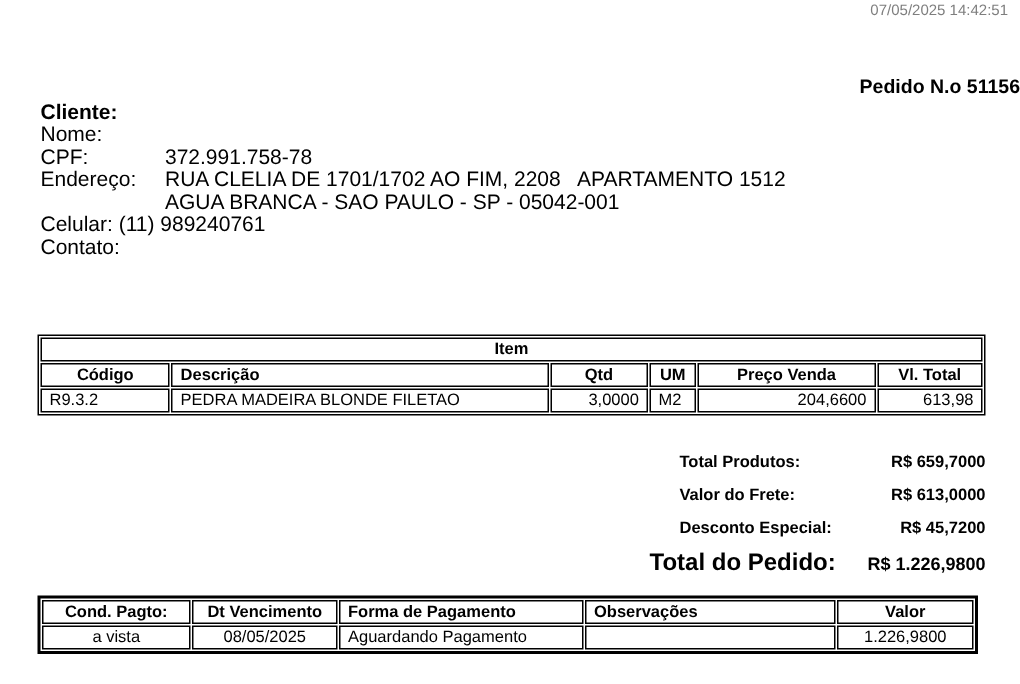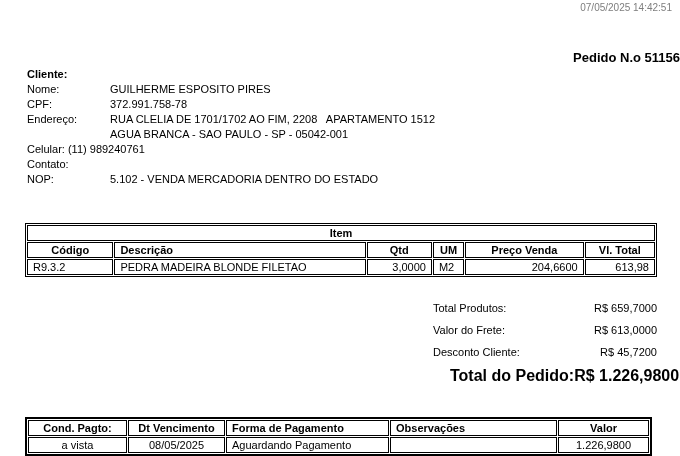--- a/index.html
+++ b/index.html
@@ -10,89 +10,84 @@
   }
   [data-bind]{white-space:pre;}
   .timestamp{
     position:absolute;top:2px;right:8px;
     font-size:10px;color:#7e7e7e;
   }
   .title{
     position:absolute;top:29px;left:0;right:0;
     text-align:right;font-size:13px;font-weight:bold;margin-top:21px;
   }
-  .customer{position:absolute;top:67px;left:27px;font-size:11px;}
+  .customer{position:absolute;top:67px;left:27px;font-size:14px;}
   .cust-row{display:flex;line-height:15px;}
   .cust-label{width:83px;flex:0 0 83px;}
   .cust-row.bold .cust-label,.cust-row.bold .cust-value{font-weight:bold;}
   table{
     border-collapse:separate;border-spacing:1px;
     border:1px solid #000;table-layout:fixed;
     font-size:11px;
   }
   .item-table{position:absolute;top:223px;left:25px;width:632px;}
-  .payment-table{position:absolute;top:417px;left:25px;width:564px;border-width:2px;}
+  .payment-table{position:absolute;top:397px;left:25px;width:564px;border-width:2px;}
   th,td{
     border:1px solid #000;padding:0 5px;height:14px;
     overflow:hidden;font-size:11px;line-height:14px;
   }
   th{font-weight:bold;}
   th.left,td.left{text-align:left;}
   td{text-align:left;}
   td.center{text-align:center;}
   td.right{text-align:right;}
   .section-band{text-align:center;font-weight:bold;}
   .totals{position:absolute;top:301px;left:433px;right:23px;font-size:11px;}
   .tot-row{
     display:flex;justify-content:space-between;align-items:baseline;
-    font-weight:normal;margin-bottom:8px;line-height:14px;
+    font-weight:bold;margin-bottom:8px;line-height:14px;margin-left:20px;
   }
   .grand-row{
     display:flex;justify-content:space-between;align-items:baseline;
     font-weight:bold;margin-top:1px;
   }
-  .grand-label{font-size:16px;margin-left:17px;}
-  .grand-value{font-size:16px;}
+  .grand-label{font-size:16px;}
+  .grand-value{font-size:12px;}
 </style>
 </head>
 <body>
 
 <div class="timestamp" data-bind="meta.timestamp">07/05/2025 14:42:51</div>
 
 <div class="title" data-bind="title">Pedido N.o 51156</div>
 
 <div class="customer">
   <div class="cust-row bold">
     <span class="cust-label" data-bind="customer.rows.0.label">Cliente:</span>
   </div>
   <div class="cust-row">
     <span class="cust-label" data-bind="customer.rows.1.label">Nome:</span>
-    <span class="cust-value" data-bind="customer.rows.1.value">GUILHERME ESPOSITO PIRES</span>
   </div>
   <div class="cust-row">
     <span class="cust-label" data-bind="customer.rows.2.label">CPF:</span>
     <span class="cust-value" data-bind="customer.rows.2.value">372.991.758-78</span>
   </div>
   <div class="cust-row">
     <span class="cust-label" data-bind="customer.rows.3.label">Endereço:</span>
     <span class="cust-value" data-bind="customer.rows.3.value">RUA CLELIA DE 1701/1702 AO FIM, 2208   APARTAMENTO 1512</span>
   </div>
   <div class="cust-row">
     <span class="cust-label" data-bind="customer.rows.4.label"></span>
     <span class="cust-value" data-bind="customer.rows.4.value">AGUA BRANCA - SAO PAULO - SP - 05042-001</span>
   </div>
   <div class="cust-row">
     <span class="cust-value" data-bind="customer.rows.5.value">Celular: (11) 989240761</span>
   </div>
   <div class="cust-row">
     <span class="cust-label" data-bind="customer.rows.6.label">Contato:</span>
-  </div>
-  <div class="cust-row">
-    <span class="cust-label" data-bind="customer.rows.7.label">NOP:</span>
-    <span class="cust-value" data-bind="customer.rows.7.value">5.102 - VENDA MERCADORIA DENTRO DO ESTADO</span>
   </div>
 </div>
 
 <table class="item-table">
   <colgroup>
     <col style="width:86px">
       <col style="width:250px">
       <col style="width:65px">
     <col style="width:31px">
       <col style="width:118px">
@@ -124,21 +119,21 @@
 <div class="totals">
   <div class="tot-row">
     <span data-bind="totals.rows.0.label">Total Produtos:</span>
     <span data-bind="totals.rows.0.value">R$ 659,7000</span>
   </div>
   <div class="tot-row">
     <span data-bind="totals.rows.1.label">Valor do Frete:</span>
     <span data-bind="totals.rows.1.value">R$ 613,0000</span>
   </div>
   <div class="tot-row">
-    <span data-bind="totals.rows.2.label">Desconto Cliente:</span>
+    <span data-bind="totals.rows.2.label">Desconto Especial:</span>
     <span data-bind="totals.rows.2.value">R$ 45,7200</span>
   </div>
   <div class="grand-row">
     <span class="grand-label" data-bind="totals.grand_total.label">Total do Pedido:</span>
     <span class="grand-value" data-bind="totals.grand_total.value">R$ 1.226,9800</span>
   </div>
 </div>
 
 <table class="payment-table">
   <colgroup>

